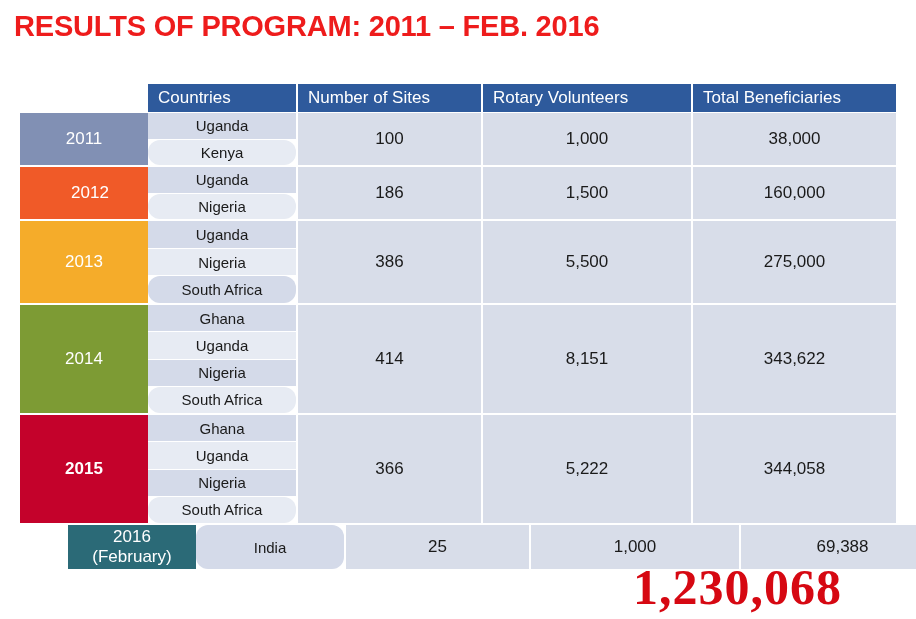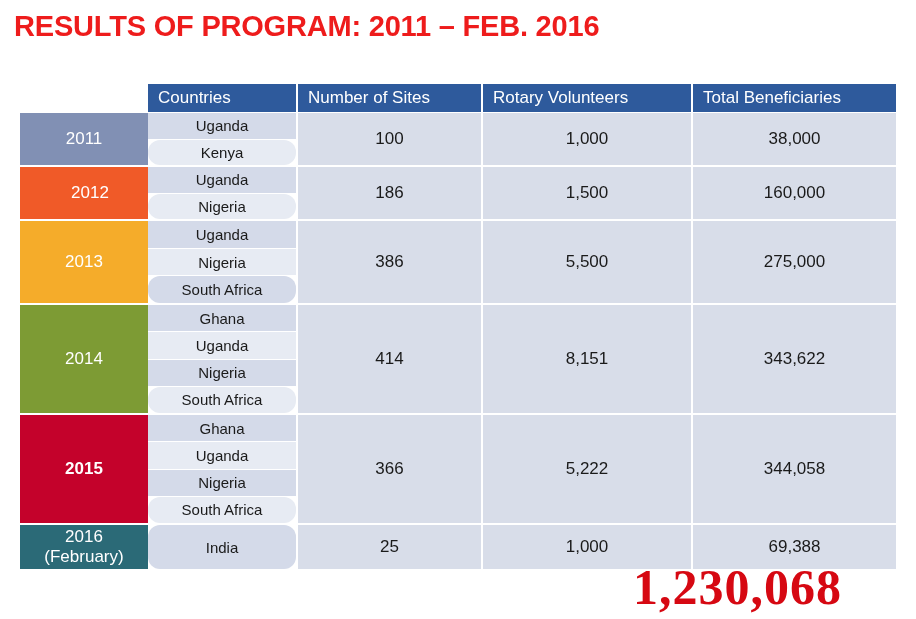--- a/index.html
+++ b/index.html
@@ -200,21 +200,21 @@
               <div class="country-cell alt">Ghana</div>
               <div class="country-cell">Uganda</div>
               <div class="country-cell alt">Nigeria</div>
               <div class="country-cell lastrow">South Africa</div>
             </div>
             <div class="num-cell n-sites">366</div>
             <div class="num-cell n-vol">5,222</div>
             <div class="num-cell n-ben last">344,058</div>
           </div>
         </div>
-        <div class="yr-block" style="height: 44px;">
+        <div class="yr-block" style="height: 44px; margin-left: 48px;">
           <div class="yr-cell" style="background: rgb(43, 106, 119);">
             <div>2016<br><span class="sub">(February)</span></div>
           </div>
           <div class="yr-right">
             <div class="countries-col">
               <div class="country-cell alt lastrow">India</div>
             </div>
             <div class="num-cell n-sites">25</div>
             <div class="num-cell n-vol">1,000</div>
             <div class="num-cell n-ben last">69,388</div>

